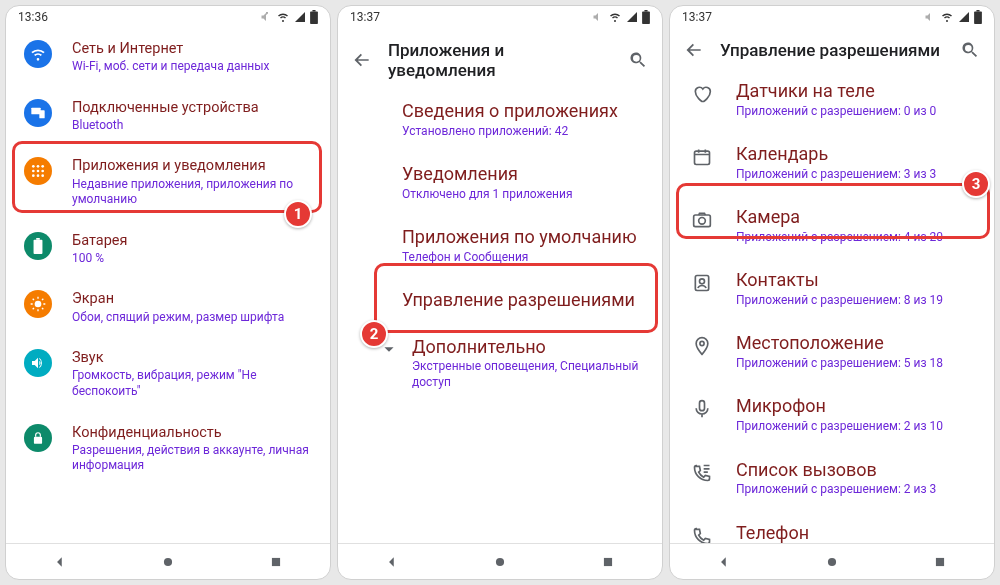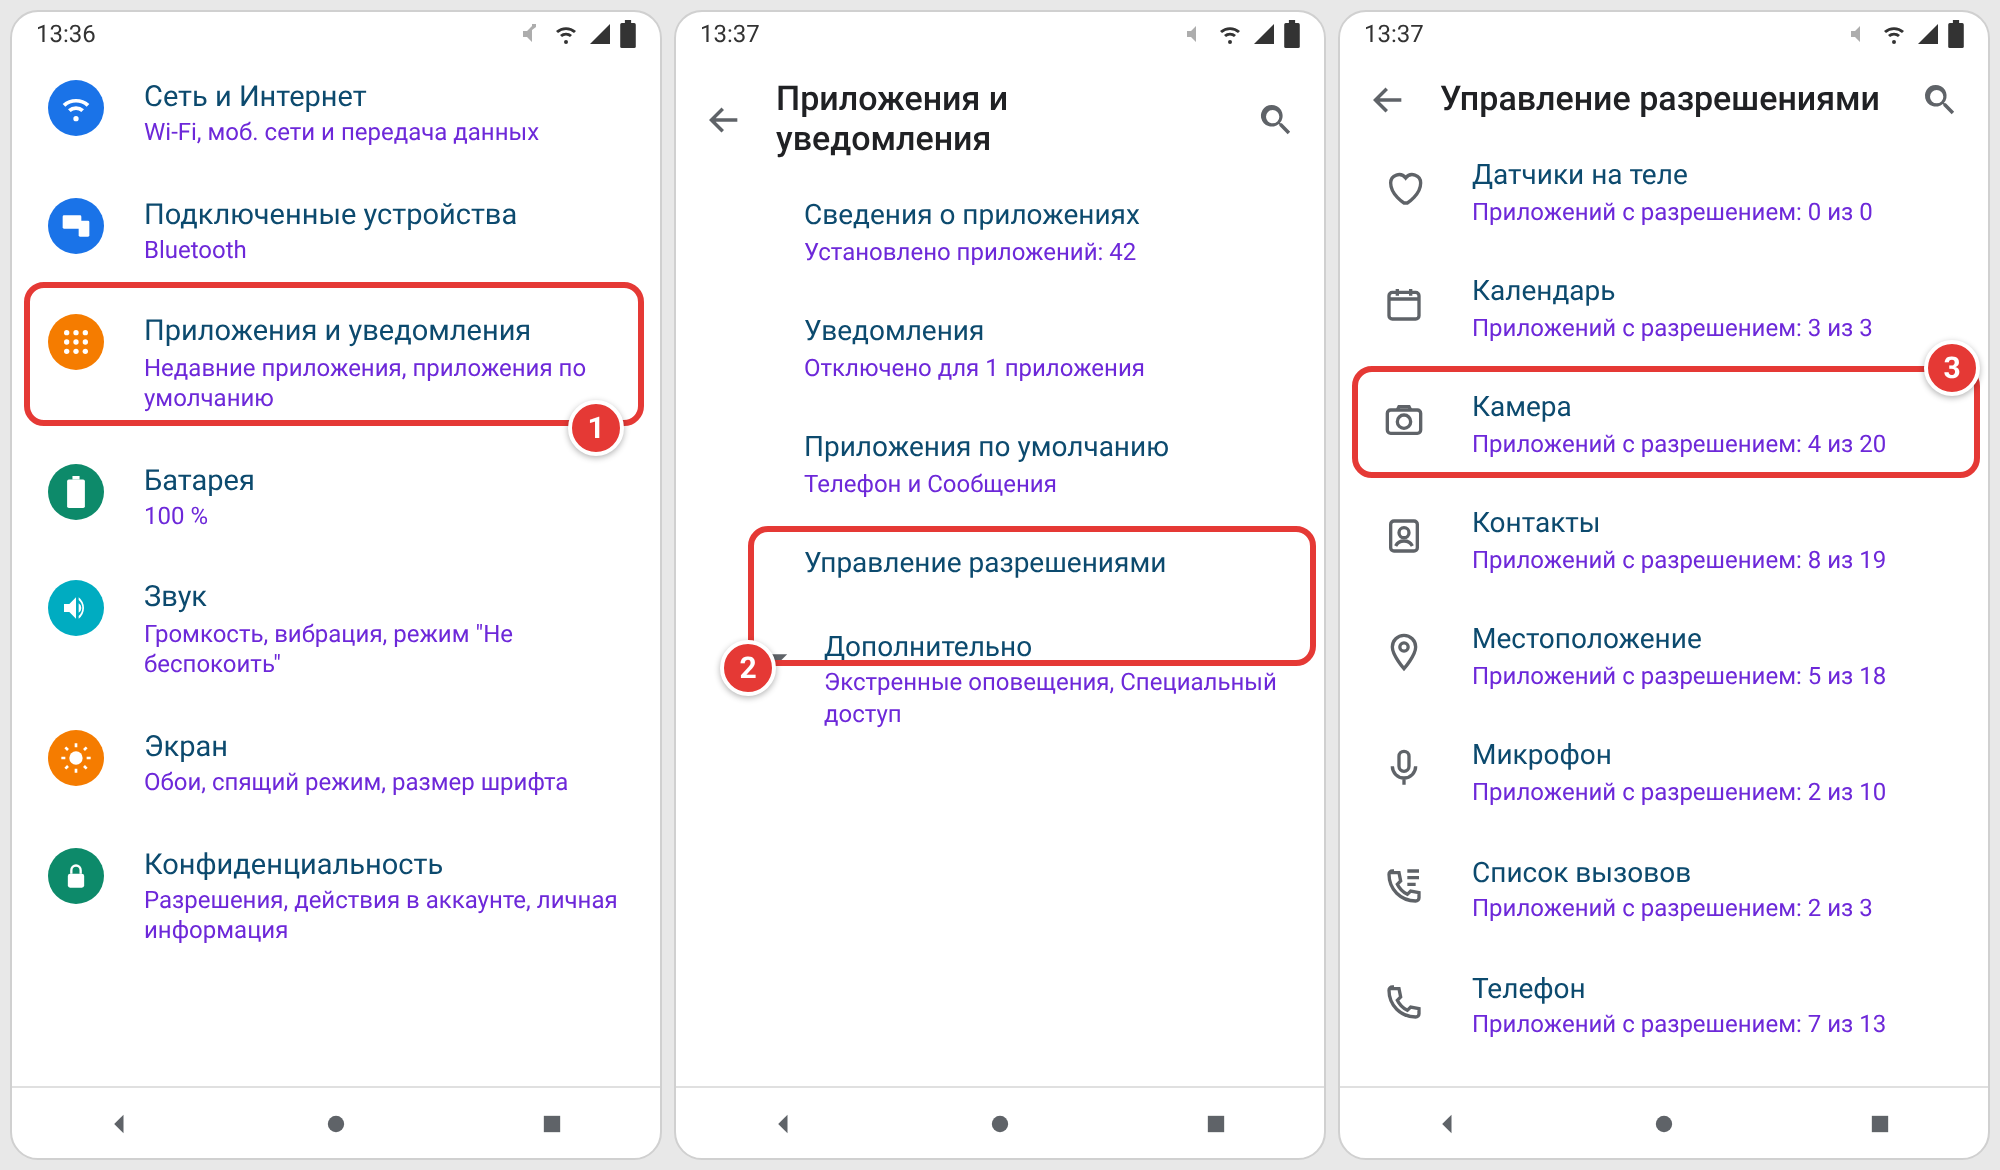--- a/index.html
+++ b/index.html
@@ -6,30 +6,30 @@
   body { background: #e8e8e8; width: 1000px; height: 585px; overflow: hidden; display: flex; justify-content: space-between; padding: 5px 5px; }
   .phone { width: 326px; height: 575px; background: #fff; border-radius: 14px; border: 1px solid #d0d0d0; position: relative; overflow: hidden; display: flex; flex-direction: column; }
   .statusbar { height: 22px; display: flex; justify-content: space-between; align-items: center; padding: 0 12px; font-size: 12px; color: #333; }
   .statusbar .right { display: flex; gap: 4px; align-items: center; }
   .header { display: flex; align-items: center; padding: 8px 12px 4px; gap: 16px; }
   .header h1 { font-size: 17px; font-weight: 500; color: #202124; flex: 1; }
   .content { flex: 1; overflow: hidden; position: relative; }
   .row { display: flex; align-items: flex-start; padding: 12px 18px 12px 18px; gap: 20px; }
   .row .icon { width: 28px; height: 28px; flex: none; display: flex; align-items: center; justify-content: center; }
   .row .txt { flex: 1; min-width: 0; }
-  .row .title { font-size: 14.5px; color: #0c4a6e; font-weight: 400; line-height: 1.25; }
+  .row .title { font-size: 14.5px; color: #7f1d1d; font-weight: 400; line-height: 1.25; }
   .row .sub { font-size: 12px; color: #6d28d9; line-height: 1.3; margin-top: 1px; }
   .circle { width: 28px; height: 28px; border-radius: 50%; display: flex; align-items: center; justify-content: center; color: #fff; }
   .highlight { position: absolute; border: 3px solid #e53935; border-radius: 10px; pointer-events: none; }
   .badge { position: absolute; width: 28px; height: 28px; border-radius: 50%; background: #e53935; border: 2px solid #fff; color: #fff; font-weight: 700; font-size: 15px; display: flex; align-items: center; justify-content: center; box-shadow: 0 1px 3px rgba(0,0,0,0.3); }
   .navbar { height: 36px; border-top: 1px solid #e0e0e0; display: flex; justify-content: space-around; align-items: center; }
   .navbtn { width: 20px; height: 20px; display:flex; align-items:center; justify-content:center; }
   .indent .row { padding-left: 64px; gap: 0; }
   .phone2 .header, .phone3 .header { padding: 12px 14px 8px; }
-  .phone2 .row .title, .phone3 .row .title { font-size: 14px; }
+  .phone2 .row .title, .phone3 .row .title { font-size: 18px; }
   svg { display: block; }
 </style>
 </head>
 <body>
 
 <div class="phone phone1">
   <div class="statusbar">
     <span>13:36</span>
     <div class="right">
       <svg width="12" height="12" viewBox="0 0 24 24" fill="#333">
@@ -106,43 +106,43 @@
             </svg>
           </div>
         </div>
       <div class="txt">
           <div class="title">Батарея</div>
           <div class="sub">100 %</div>
         </div>
     </div>
     <div class="row">
       <div class="icon">
-          <div class="circle" style="background:#00acc1">
-            <svg width="16" height="16" viewBox="0 0 24 24" fill="#fff">
-              <path d="M3 9v6h4l5 5V4L7 9H3zm13 3a4 4 0 00-2-3.5v7A4 4 0 0016 12zm-2-8v2a8 8 0 010 12v2a10 10 0 000-16z"></path>
-            </svg>
-          </div>
-        </div>
-      <div class="txt">
-          <div class="title">Звук</div>
-          <div class="sub">Громкость, вибрация, режим "Не беспокоить"</div>
-        </div>
-    </div>
-    <div class="row">
-      <div class="icon">
           <div class="circle" style="background:#f57c00">
             <svg width="16" height="16" viewBox="0 0 24 24" fill="#fff">
               <circle cx="12" cy="12" r="5"></circle>
               <path d="M12 1v3M12 20v3M1 12h3M20 12h3M4 4l2 2M18 18l2 2M4 20l2-2M18 6l2-2" stroke="#fff" stroke-width="2"></path>
             </svg>
           </div>
         </div>
       <div class="txt">
           <div class="title">Экран</div>
           <div class="sub">Обои, спящий режим, размер шрифта</div>
+        </div>
+    </div>
+    <div class="row">
+      <div class="icon">
+          <div class="circle" style="background:#00acc1">
+            <svg width="16" height="16" viewBox="0 0 24 24" fill="#fff">
+              <path d="M3 9v6h4l5 5V4L7 9H3zm13 3a4 4 0 00-2-3.5v7A4 4 0 0016 12zm-2-8v2a8 8 0 010 12v2a10 10 0 000-16z"></path>
+            </svg>
+          </div>
+        </div>
+      <div class="txt">
+          <div class="title">Звук</div>
+          <div class="sub">Громкость, вибрация, режим "Не беспокоить"</div>
         </div>
     </div>
     <div class="row">
       <div class="icon">
           <div class="circle" style="background:#0d8a6a">
             <svg width="14" height="14" viewBox="0 0 24 24" fill="#fff">
               <rect x="5" y="10" width="14" height="12" rx="2"></rect>
               <path d="M8 10V7a4 4 0 018 0v3" stroke="#fff" stroke-width="2" fill="none"></path>
             </svg>
           </div>

